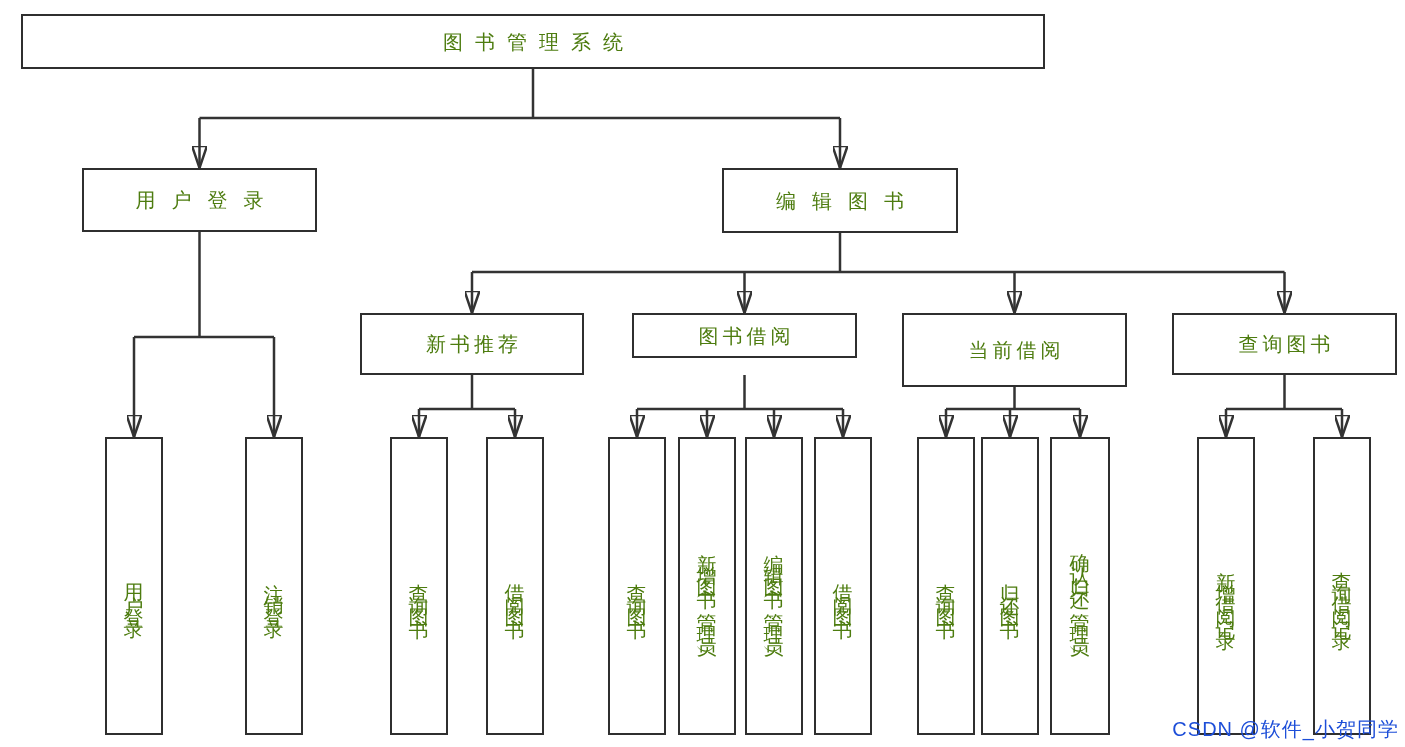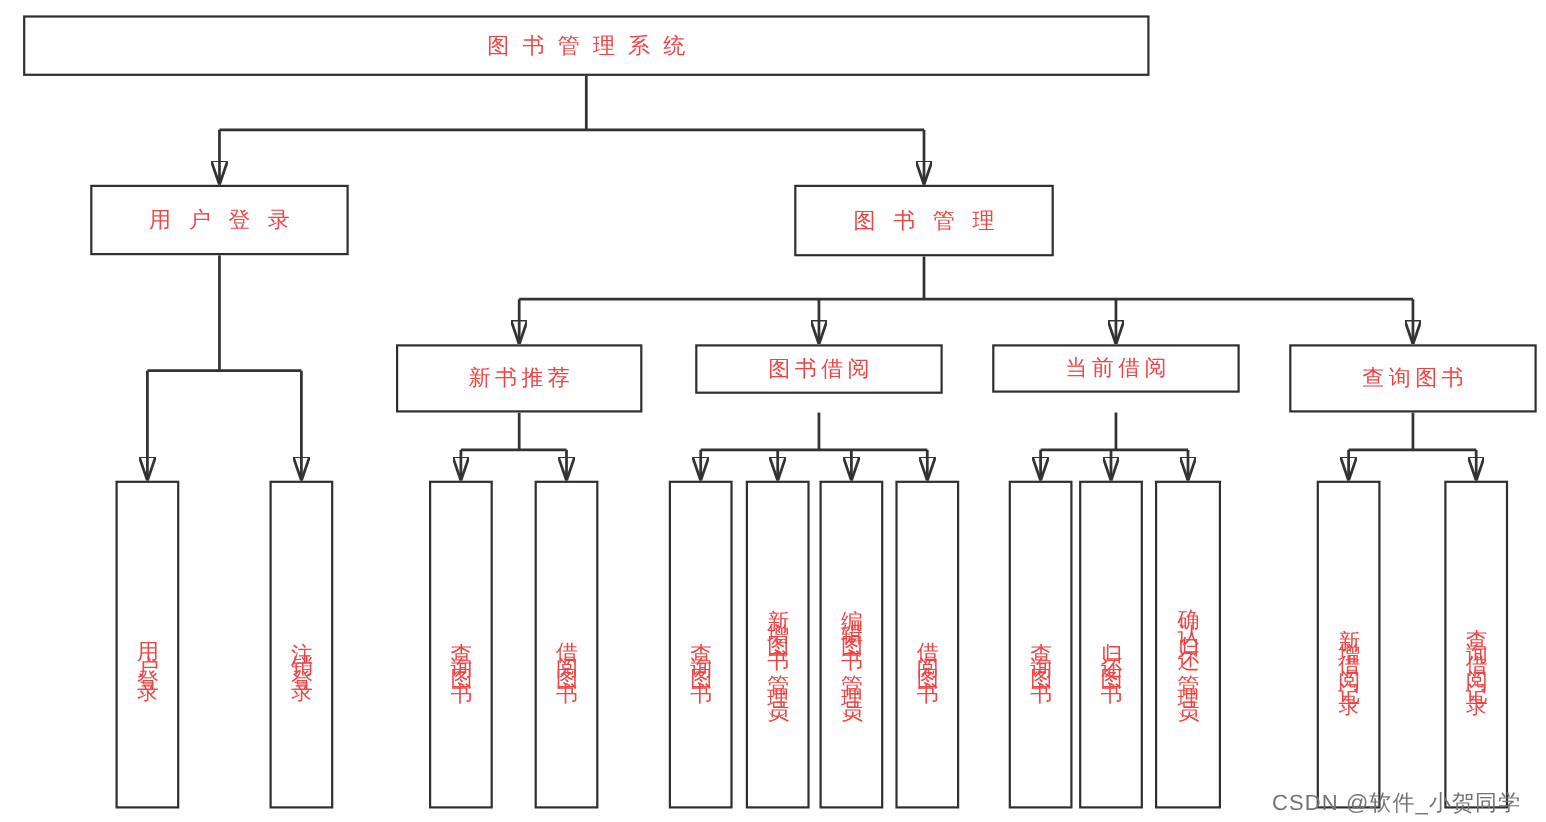--- a/index.html
+++ b/index.html
@@ -28,39 +28,39 @@
     fill: none;
   }
   .box {
     position: absolute;
     box-sizing: border-box;
     background: #ffffff;
     border: 2.5px solid #2f2f2f;
     display: flex;
     align-items: center;
     justify-content: center;
-    color: #ef4444;
+    color: #4d7c0f;
     font-size: 20px;
     line-height: 1;
   }
   .box.root span   { letter-spacing: 12px; margin-right: -12px; }
   .box.lvl2 span   { letter-spacing: 16px; margin-right: -16px; }
   .box.lvl3 span   { letter-spacing: 4px;  margin-right: -4px;  }
   .box.leaf span {
     writing-mode: vertical-lr;
     text-orientation: mixed;
     letter-spacing: 12px;
     margin-bottom: -12px;
   }
   .watermark {
     position: absolute;
-    right: 22px;
+    right: 6px;
     bottom: 4px;
     font-size: 20px;
-    color: #737373;
+    color: #1d4ed8;
     letter-spacing: 1px;
     white-space: nowrap;
     z-index: 5;
     margin-top: 28px;
   }
 </style>
 </head>
 <body>
 
 <div class="canvas">
@@ -114,30 +114,30 @@
   </svg>
 
   <div class="box root" style="left:21px;top:14px;width:1024px;height:55px">
     <span>图书管理系统</span>
   </div>
 
   <div class="box lvl2" style="left:82px;top:168px;width:235px;height:64px">
     <span>用户登录</span>
   </div>
   <div class="box lvl2" style="left:722px;top:168px;width:236px;height:65px">
-    <span>图书管理</span>
+    <span>编辑图书</span>
   </div>
 
   <div class="box lvl3" style="left:360px;top:313px;width:224px;height:62px">
     <span>新书推荐</span>
   </div>
   <div class="box lvl3" style="left:632px;top:313px;width:225px;height:45px">
     <span>图书借阅</span>
   </div>
-  <div class="box lvl3" style="left:902px;top:313px;width:225px;height:44px">
+  <div class="box lvl3" style="left:902px;top:313px;width:225px;height:74px">
     <span>当前借阅</span>
   </div>
   <div class="box lvl3" style="left:1172px;top:313px;width:225px;height:62px">
     <span>查询图书</span>
   </div>
 
   <div class="box leaf" style="left:105px;top:437px;width:58px;height:298px">
     <span>用户登录</span>
   </div>
   <div class="box leaf" style="left:245px;top:437px;width:58px;height:298px">

